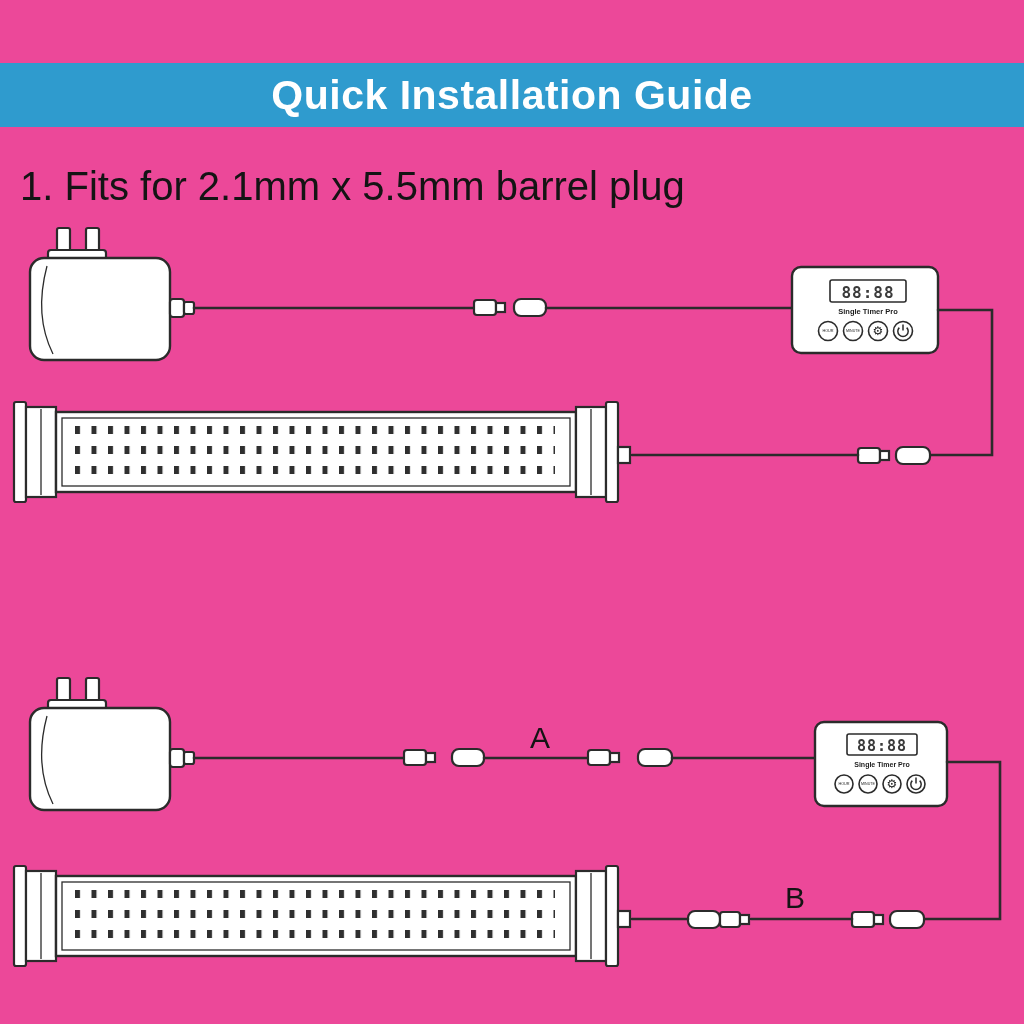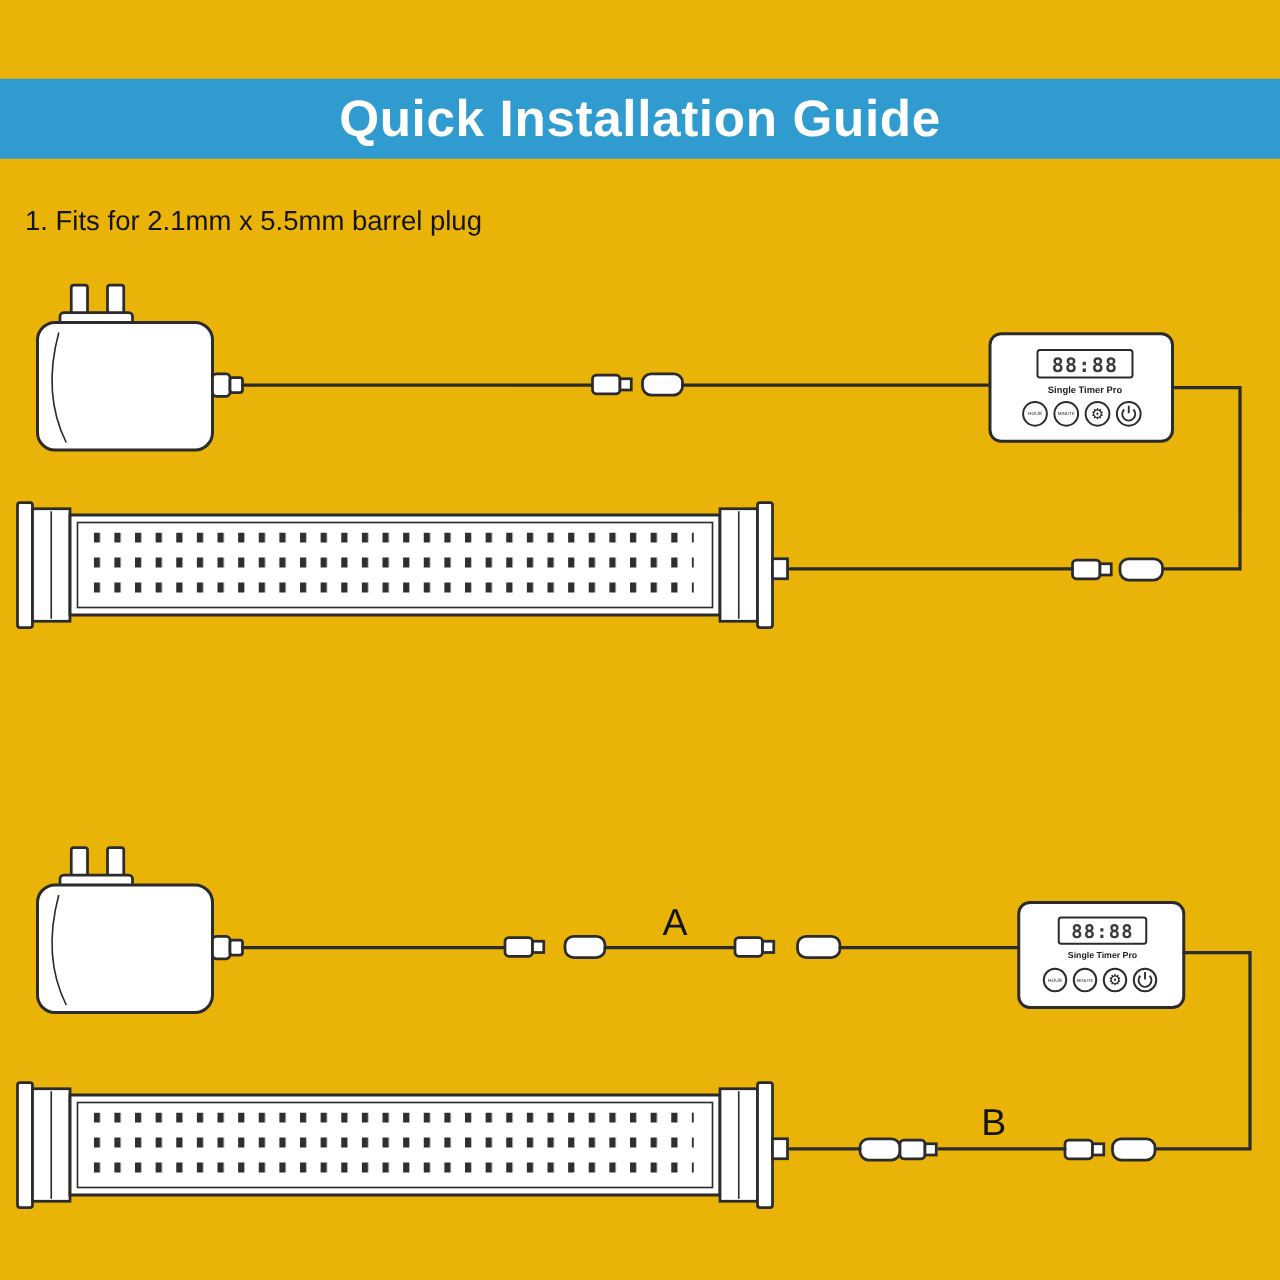--- a/index.html
+++ b/index.html
@@ -2,32 +2,32 @@
 <html><head>
 <meta charset="utf-8">
 <style>
   * { margin:0; padding:0; box-sizing:border-box; }
   html,body { background:#ffffff; }
   body {
     width:1024px; height:1024px;
     font-family:"Liberation Sans", sans-serif;
     position:relative; overflow:hidden;
   }
-  .page { position:absolute; inset:0; width:1024px; height:1024px; background:#eab308; }
+  .page { position:absolute; inset:0; width:1024px; height:1024px; background:#ec4899; }
 
   .header {
     position:absolute; top:63px; left:0; width:1024px; height:64px;
     background:#2f9bce; display:flex; align-items:center; justify-content:center;
   }
   .header-title {
     color:#ffffff; font-size:41px; font-weight:bold; letter-spacing:0.5px;
   }
 
   .section-title {
-    position:absolute; left:20px; font-size:22px; color:#141414;
+    position:absolute; left:20px; font-size:40px; color:#141414;
   }
   #sec1-title { top:164px; }
   #sec2-title { top:612px; }
 
   svg.diagram { position:absolute; left:0; width:1024px; }
   #diagram1 { top:210px; height:330px; }
   #diagram2 { top:650px; height:345px; }
 
   .outline { fill:#ffffff; stroke:#2b2b2b; stroke-width:2.4; }
   .conn    { fill:#ffffff; stroke:#2b2b2b; stroke-width:2.2; }

